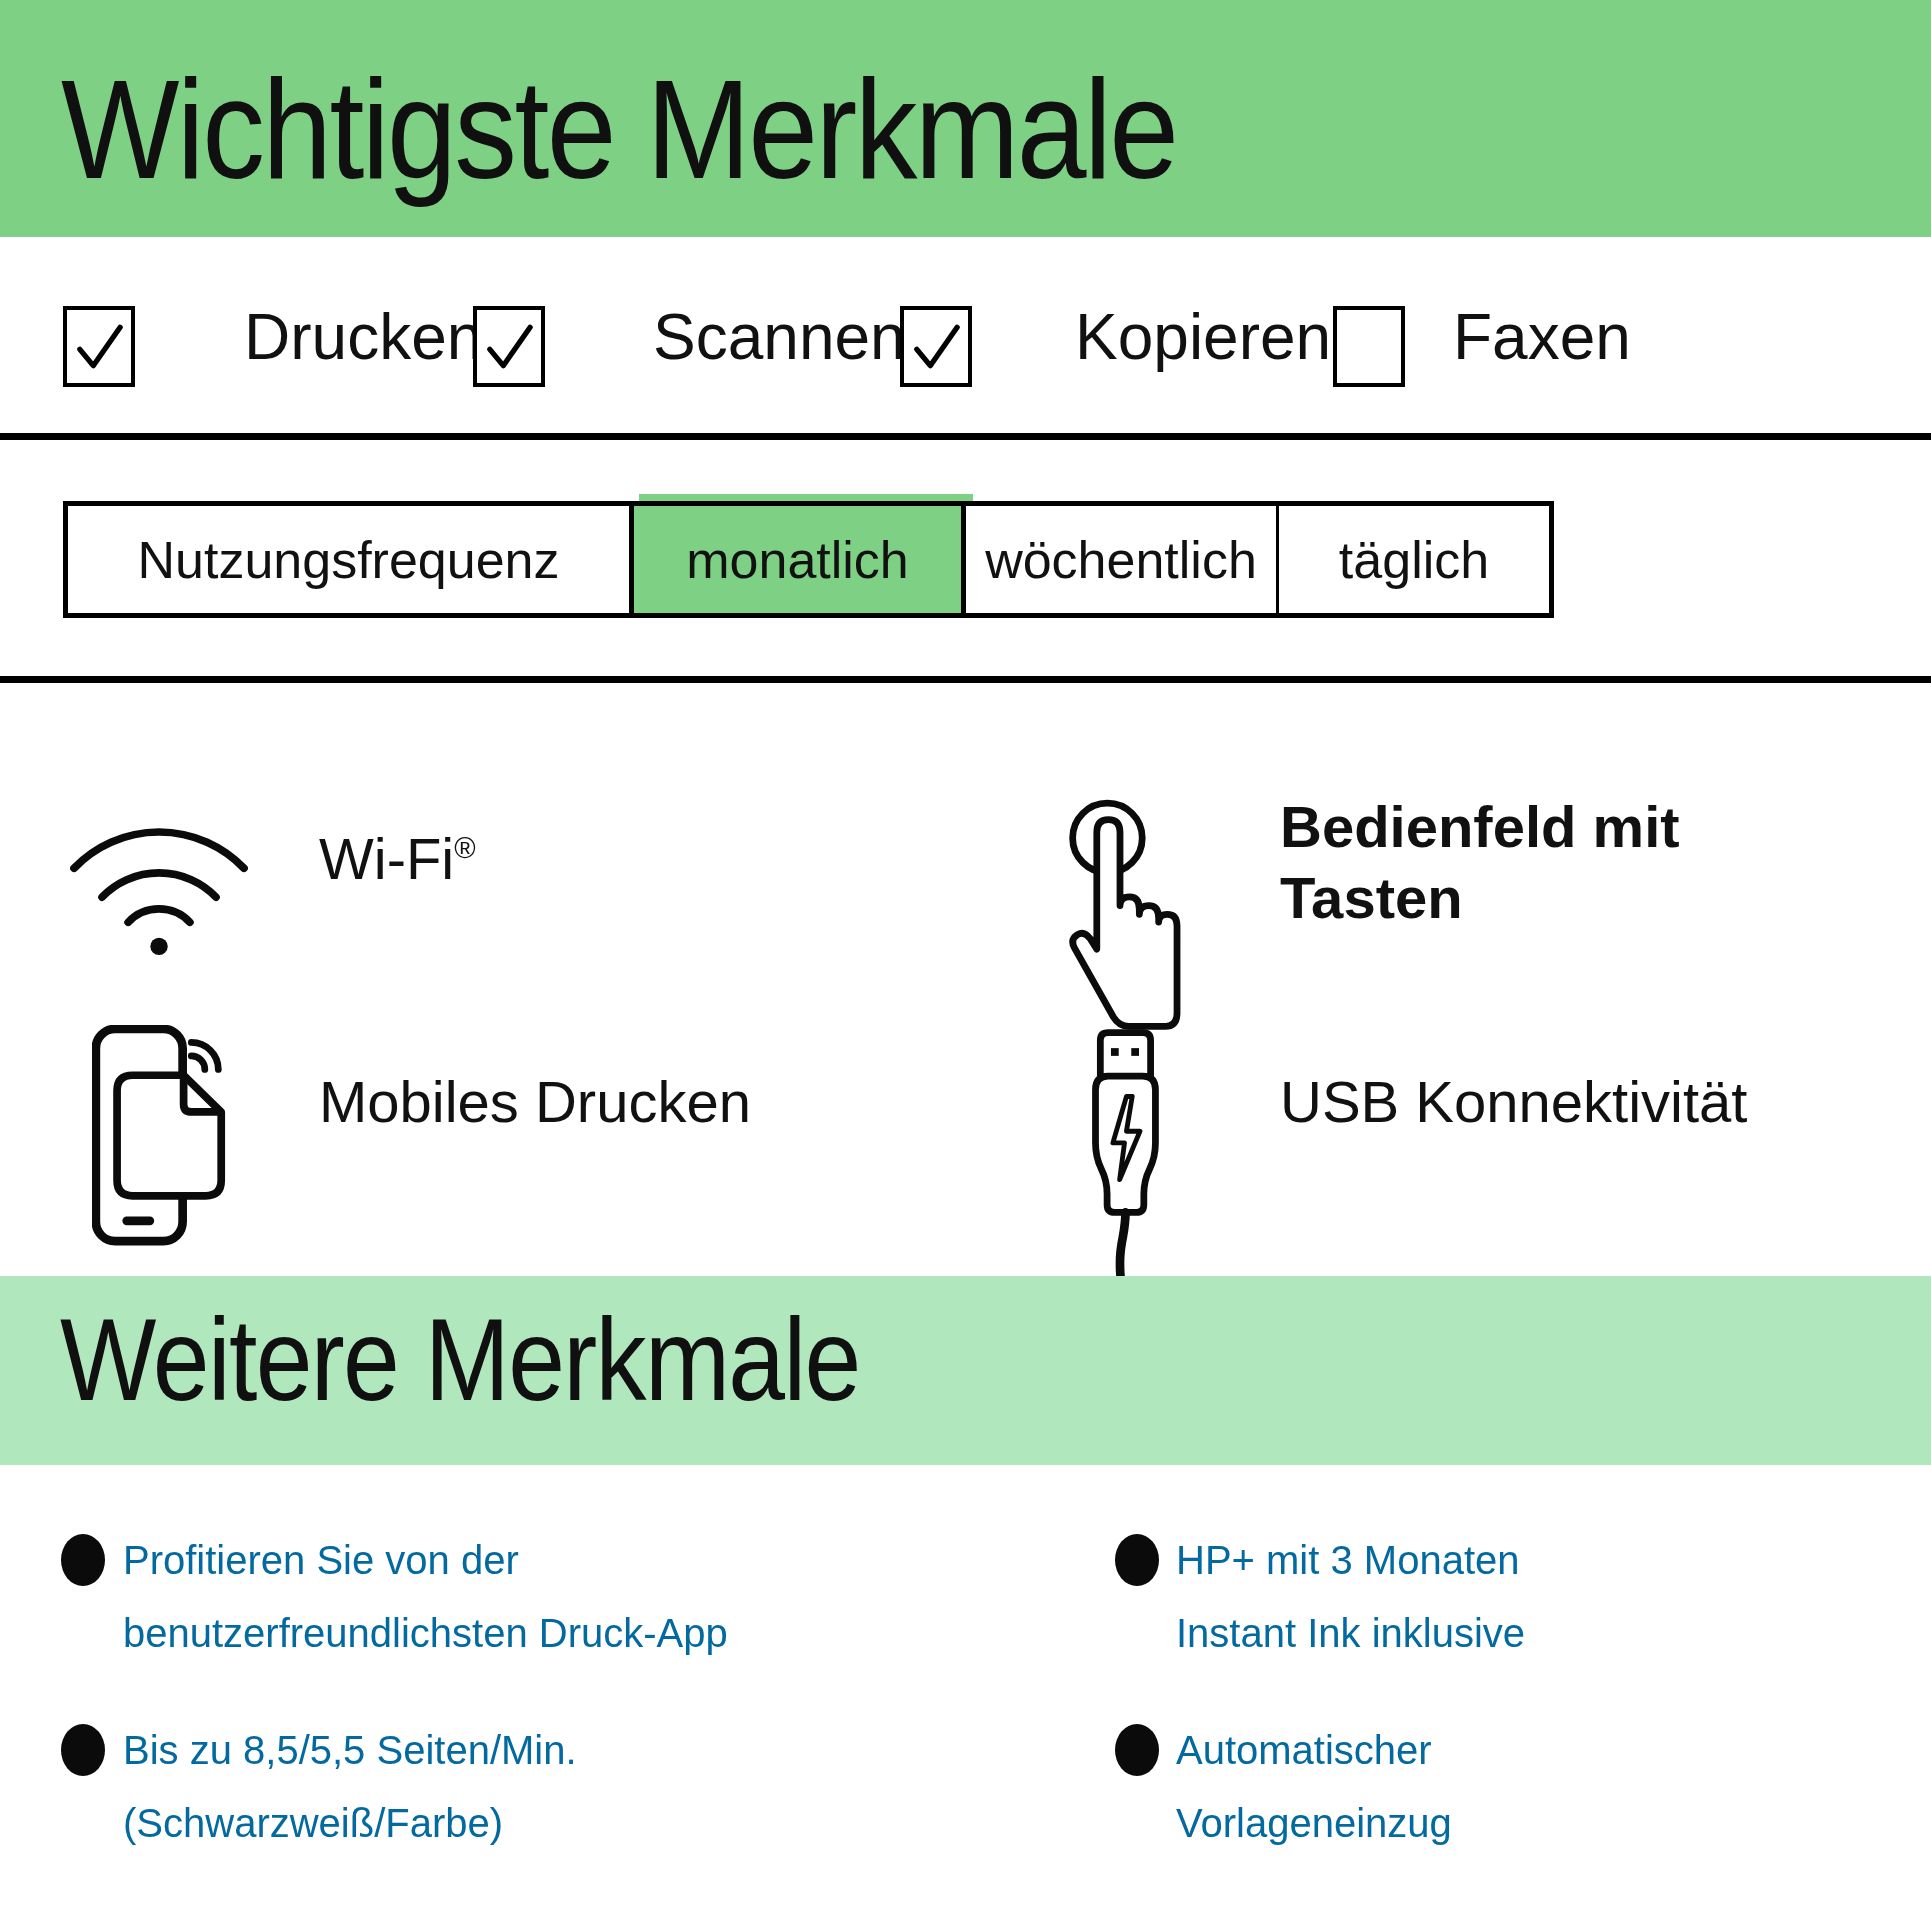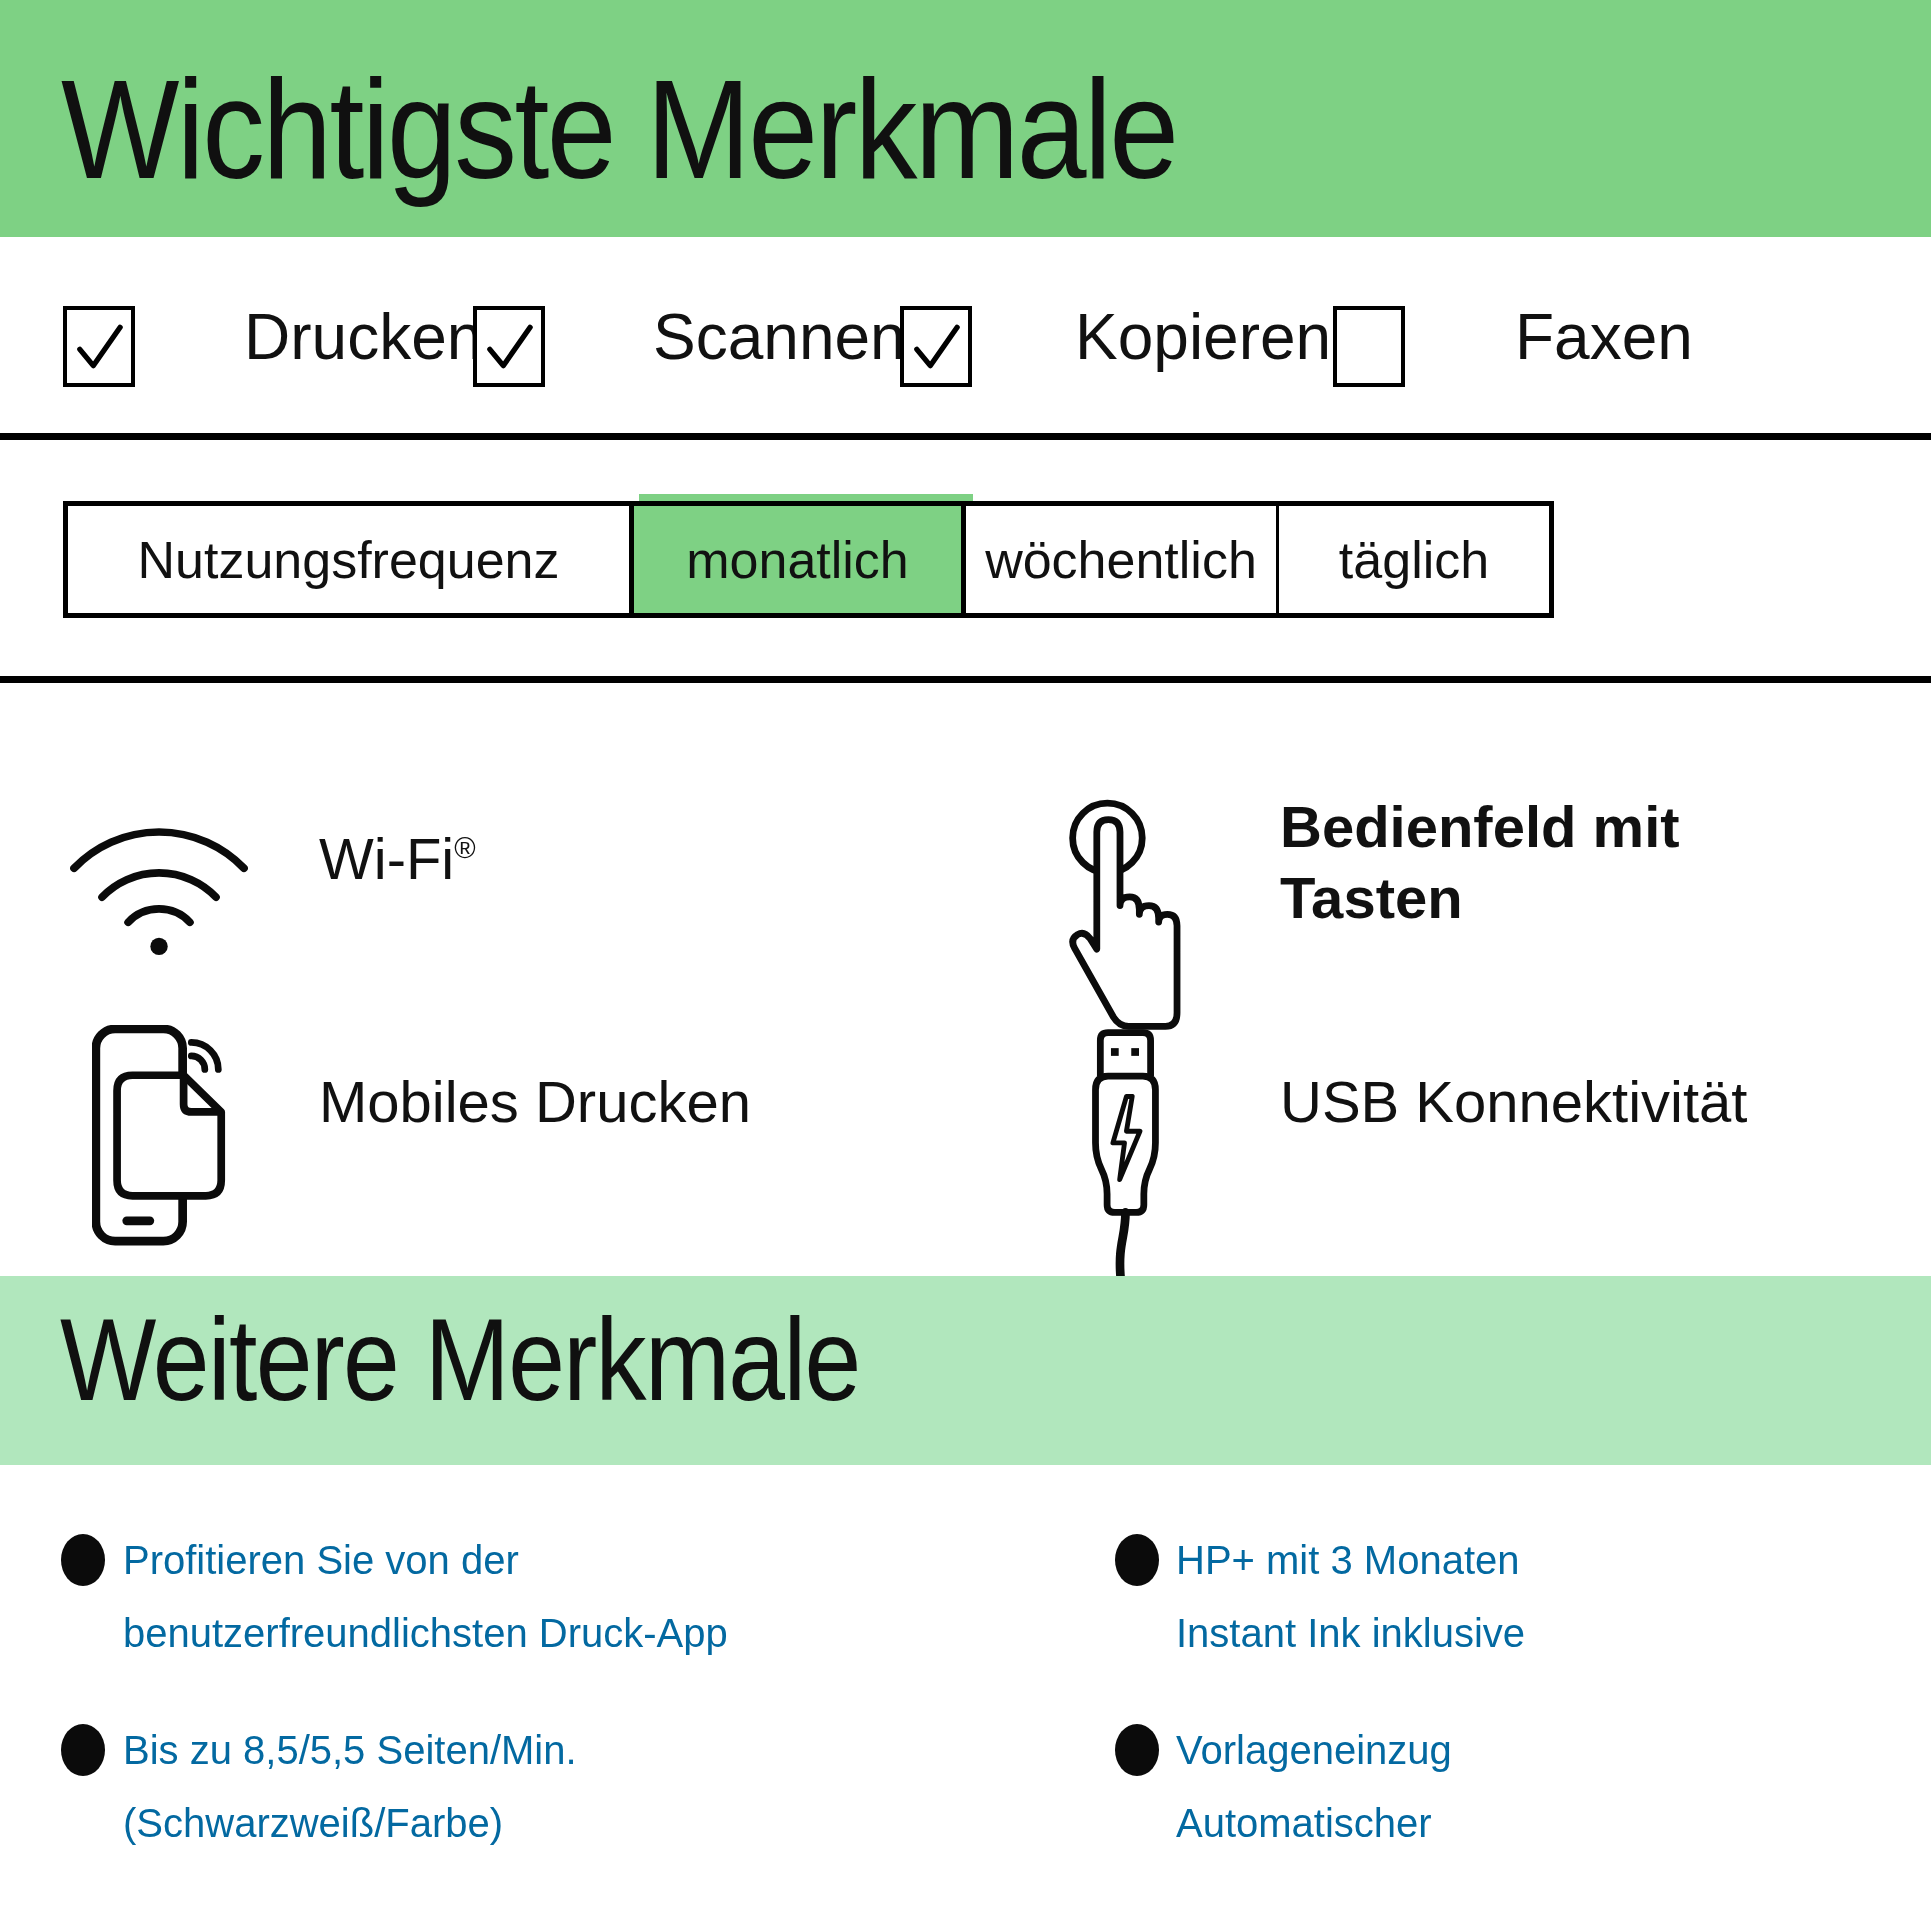--- a/index.html
+++ b/index.html
@@ -66,21 +66,21 @@
   <div class="abs cb-box" style="left:900px;">
     <svg width="63" height="71" viewBox="0 0 65 74">
       <polyline points="12,40 26,57 54,17" fill="none" stroke="#000" stroke-width="5.5" stroke-linecap="round" stroke-linejoin="round"></polyline>
     </svg>
   </div>
   <div class="abs cb-label" style="left:1027px;">Kopieren</div>
 
   <div class="abs cb-box" style="left:1333px;">
     
   </div>
-  <div class="abs cb-label" style="left:1467px;">Faxen</div>
+  <div class="abs cb-label" style="left:1405px;">Faxen</div>
 
   <div class="abs rule" style="top:433px;"></div>
 
   <div class="abs freq-bleed"></div>
   <div class="abs freq">
     <div class="cell c1">Nutzungsfrequenz</div>
     <div class="cell c2 sel">monatlich</div>
     <div class="cell c3">wöchentlich</div>
     <div class="cell c4">täglich</div>
   </div>
@@ -145,18 +145,18 @@
     <div>(Schwarzweiß/Farbe)</div>
   </div>
 
   <div class="abs dot" style="left:1115px;top:1534px;"></div>
   <div class="abs bullet-text" style="left:1176px;top:1524px;">
     <div>HP+ mit 3 Monaten</div>
     <div>Instant Ink inklusive</div>
   </div>
   <div class="abs dot" style="left:1115px;top:1724px;"></div>
   <div class="abs bullet-text" style="left:1176px;top:1714px;">
+    <div>Automatischer</div>
     <div>Vorlageneinzug</div>
-    <div>Automatischer</div>
   </div>
 
 </div>
 
 
 </body></html>

